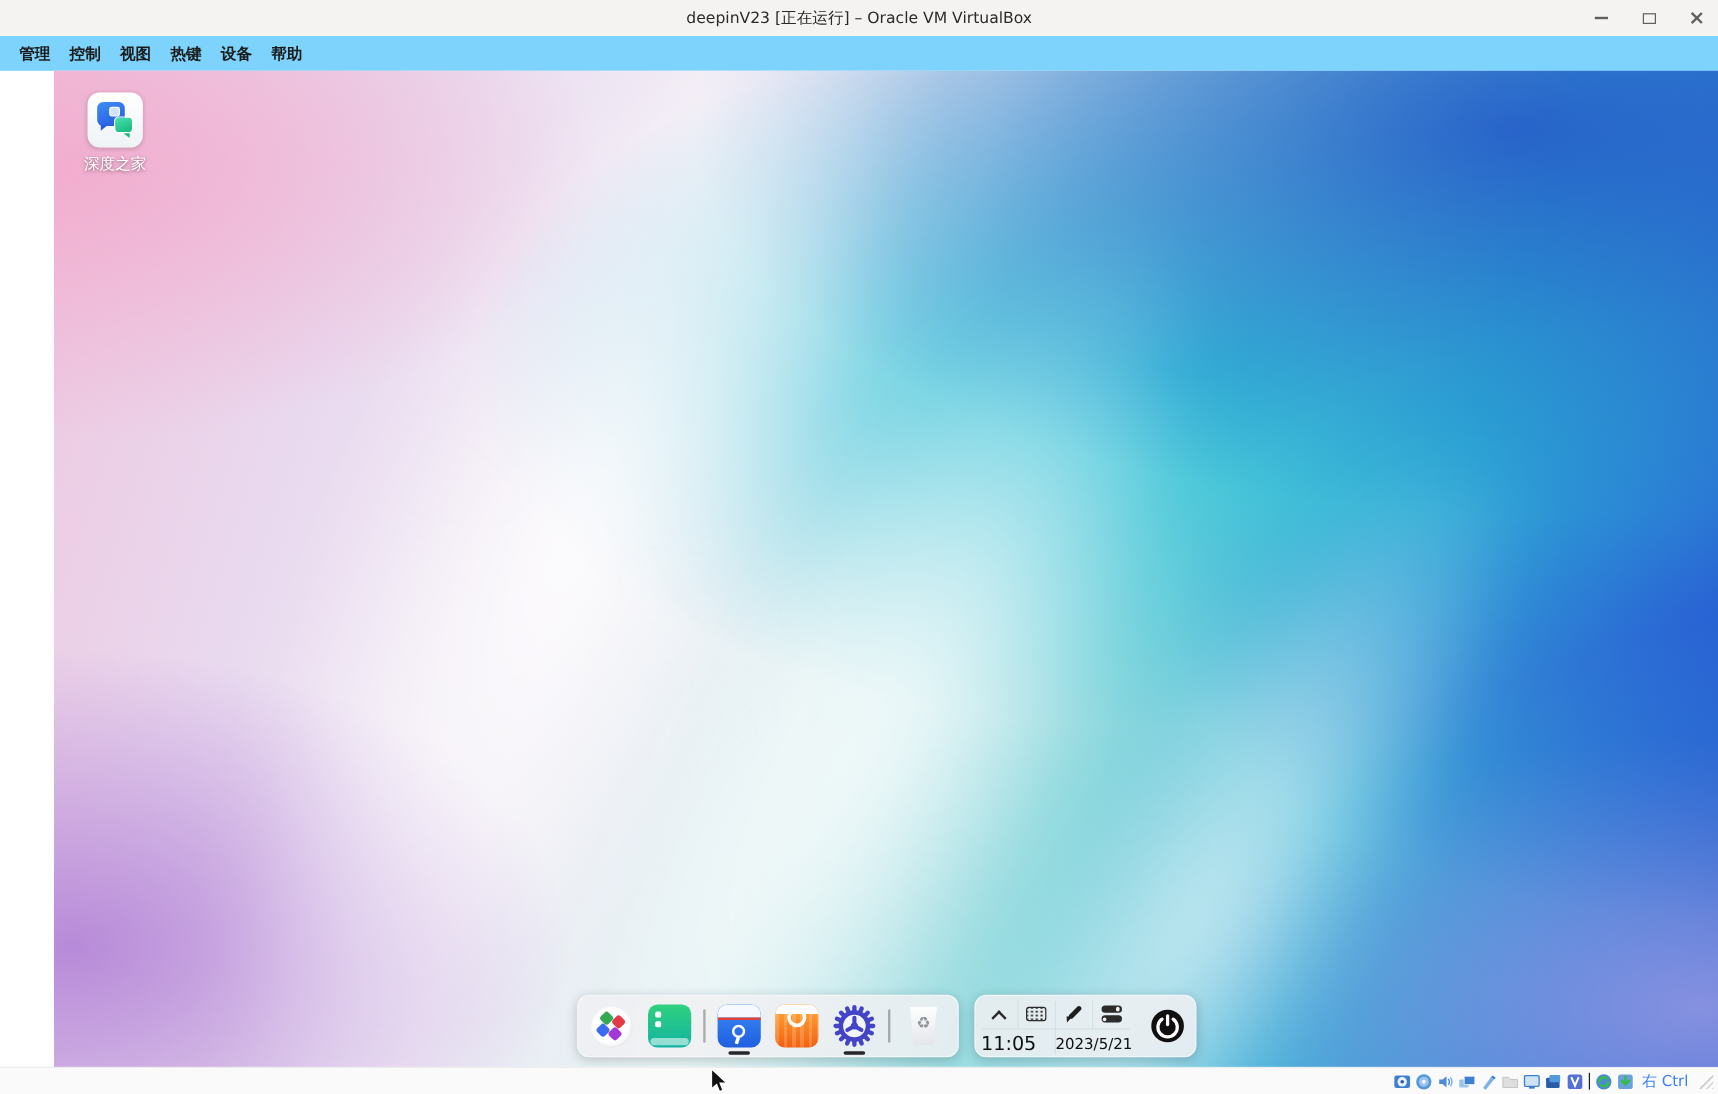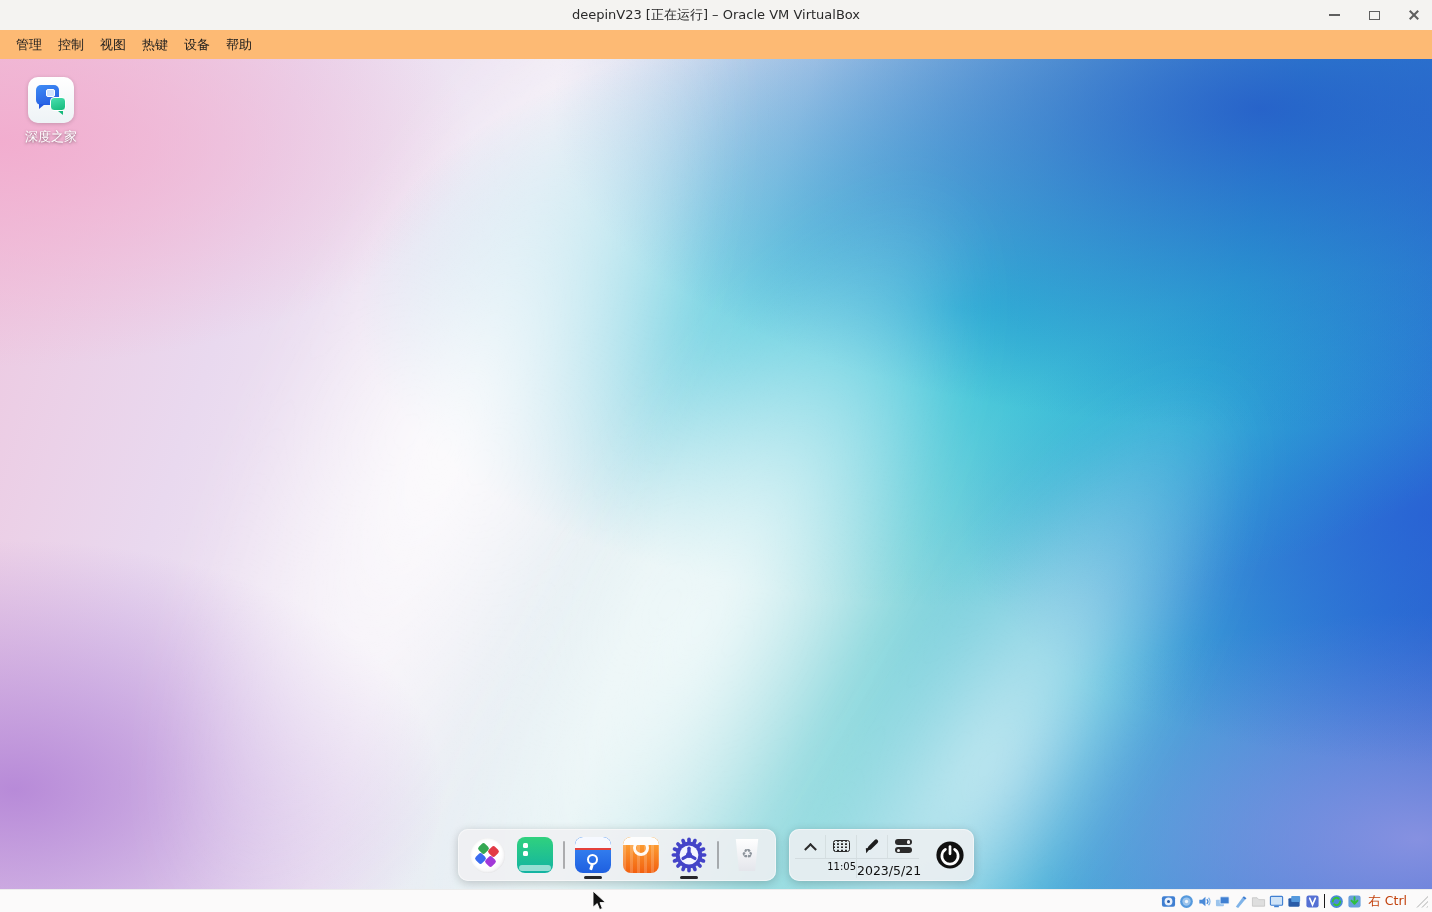--- a/index.html
+++ b/index.html
@@ -12,33 +12,34 @@
   .titlebar .title { font-size:13px; color:#2a2a2a; }
   .win-controls { position:absolute; right:10px; top:0; height:30px; display:flex; align-items:center; gap:24px; }
   .wbtn { width:16px; height:16px; display:flex; align-items:center; justify-content:center; cursor:default; }
   .glyph-min { width:11px; height:2px; background:#5f5f5f; }
   .glyph-max { width:11px; height:9px; border:1.4px solid #5f5f5f; }
   .glyph-close { position:relative; width:12px; height:12px; }
   .glyph-close::before,.glyph-close::after { content:""; position:absolute; left:5px; top:0; width:1.8px; height:12px; background:#5f5f5f; }
   .glyph-close::before { transform:rotate(45deg); }
   .glyph-close::after { transform:rotate(-45deg); }
 
-  .menubar { height:29px; background:#fdba74; display:flex; align-items:center; padding-left:8px; }
+  .menubar { height:29px; background:#7dd3fc; display:flex; align-items:center; padding-left:8px;font-weight:bold; }
   .menu-item { font-size:13px; color:#1c1c1c; padding:4px 8px; border-radius:3px; }
 
   
   .vm-screen { position:relative; height:830px; overflow:hidden;
     background:
       radial-gradient(90% 70% at 88% 6%,  rgba(33,78,198,.80) 0%, rgba(33,78,198,0) 55%),
       radial-gradient(70% 60% at 67% 30%, rgba(30,188,214,.85) 0%, rgba(30,188,214,0) 60%),
       radial-gradient(55% 50% at 100% 55%, rgba(38,88,212,.65) 0%, rgba(38,88,212,0) 60%),
       radial-gradient(50% 42% at 99% 94%, rgba(150,152,228,.85) 0%, rgba(150,152,228,0) 65%),
       radial-gradient(55% 45% at 0% 10%,  rgba(242,172,206,.95) 0%, rgba(242,172,206,0) 60%),
       radial-gradient(50% 50% at 1% 88%,  rgba(178,130,214,.90) 0%, rgba(178,130,214,0) 60%),
       linear-gradient(108deg,#eec6de 0%,#e9d9ef 18%,#f1ecf5 34%,#dff0f2 48%,#8fd9de 63%,#3cb3d6 77%,#2f7bd4 92%,#2b62cc 100%);
+    margin-left: 45px;
   }
   .streak { position:absolute; border-radius:50%; filter:blur(26px); pointer-events:none; }
   .streak-1 { left:18%; top:-18%; width:26%; height:130%; transform:rotate(26deg); background:radial-gradient(closest-side,rgba(255,255,255,.85),rgba(255,255,255,0)); }
   .streak-2 { left:38%; top:8%;  width:22%; height:120%; transform:rotate(30deg); background:radial-gradient(closest-side,rgba(255,255,255,.75),rgba(255,255,255,0)); }
   .streak-3 { left:60%; top:30%; width:18%; height:110%; transform:rotate(32deg); background:radial-gradient(closest-side,rgba(255,255,255,.65),rgba(255,255,255,0)); }
 
   
   .desktop-icon { position:absolute; left:16px; top:18px; width:70px; text-align:center; }
   .dhome-art { position:relative; width:46px; height:46px; margin:0 auto; background:linear-gradient(180deg,#ffffff,#eef3f6); border-radius:10px; box-shadow:0 1px 4px rgba(0,0,0,.18); }
   .dhome-blue { position:absolute; left:8px; top:8px; width:23px; height:20px; border-radius:5px; background:linear-gradient(160deg,#3f8df5,#2358e0); }
@@ -85,41 +86,41 @@
   .trash-cup { position:absolute; inset:0; clip-path:polygon(10% 0,90% 0,79% 100%,21% 100%); background:linear-gradient(180deg,rgba(255,255,255,.97),rgba(228,229,235,.92)); border-radius:3px; }
   .trash-glyph { position:absolute; left:0; right:0; top:7px; text-align:center; font-size:13px; color:#8d949c; }
 
   
   .tray-panel { padding:0; }
   .tray-main { display:flex; flex-direction:column; padding:5px 6px 3px 6px; }
   .tray-icons { display:flex; border-bottom:1px solid rgba(0,0,0,.07); }
   .tray-cell { width:31px; height:23px; display:flex; align-items:center; justify-content:center; }
   .tray-cell.bordered { border-right:1px solid rgba(0,0,0,.06); }
   .tray-texts { display:flex; }
-  .tray-time { width:62px; text-align:right; font-size:10px; color:#101010; padding-top:2px; border-right:1px solid rgba(0,0,0,.06); }
+  .tray-time { width:62px; text-align:left; font-size:16px; color:#101010; padding-top:2px; border-right:1px solid rgba(0,0,0,.06); }
   .tray-date { width:62px; text-align:center; font-size:12.5px; color:#101010; padding-top:4px; }
   .tray-vsep { width:1px; background:rgba(0,0,0,.12); margin:7px 0; }
   .power-cell { width:48px; display:flex; align-items:center; justify-content:center; }
 
   .chev-up { width:9px; height:9px; border-left:2px solid #2b2b2b; border-top:2px solid #2b2b2b; transform:rotate(45deg) translate(2px,2px); }
   .kbd-ic { width:17px; height:12px; border:1.6px solid #2b2b2b; border-radius:2.5px; background-image:radial-gradient(#2b2b2b 0.9px, transparent 1px); background-size:4px 3.2px; background-position:2px 1.5px; }
   .pen-ic { position:relative; width:16px; height:16px; }
   .pen-ic::before { content:""; position:absolute; left:7px; top:0; width:3.6px; height:13px; background:#1e1e1e; border-radius:2px; transform:rotate(45deg); }
   .pen-ic::after { content:""; position:absolute; left:2px; bottom:1px; width:0; height:0; border-top:5px solid #1e1e1e; border-right:5px solid transparent; transform:rotate(-4deg); }
   .sw-ic { display:flex; flex-direction:column; gap:2.4px; }
   .sw-pill { position:relative; width:17px; height:6px; border-radius:3px; background:#2b2b2b; }
   .sw-pill::after { content:""; position:absolute; top:1.4px; width:3.4px; height:3.4px; border-radius:50%; background:#f2f2f2; }
   .sw-pill.knob-right::after { right:1.6px; }
   .sw-pill.knob-left::after { left:1.6px; }
 
   
   .statusbar { height:23px; background:#fbfafa; border-top:1px solid #ececec; display:flex; align-items:center; justify-content:flex-end; padding-right:3px; gap:3px; }
   .sb-ic { width:15px; height:15px; display:flex; align-items:center; justify-content:center; }
   .sb-sep { width:1.6px; height:14px; background:#1a1a1a; margin:0 1px; }
-  .hostkey { font-size:12.5px; color:#c2410c; margin:0 5px 0 3px; white-space:nowrap; }
+  .hostkey { font-size:12.5px; color:#3b82f6; margin:0 5px 0 3px; white-space:nowrap; }
   .grip { width:13px; height:13px; margin-right:1px; background:repeating-linear-gradient(135deg, transparent 0 2.2px, #cdcdcd 2.2px 3.6px); clip-path:polygon(100% 0,100% 100%,0 100%); opacity:.85; }
 
   
   .cursor { position:absolute; left:592px; top:891px; z-index:50; pointer-events:none; }
 </style>
 </head>
 <body>
 
 <div class="titlebar">
   <span class="title">deepinV23 [正在运行] – Oracle VM VirtualBox</span>

